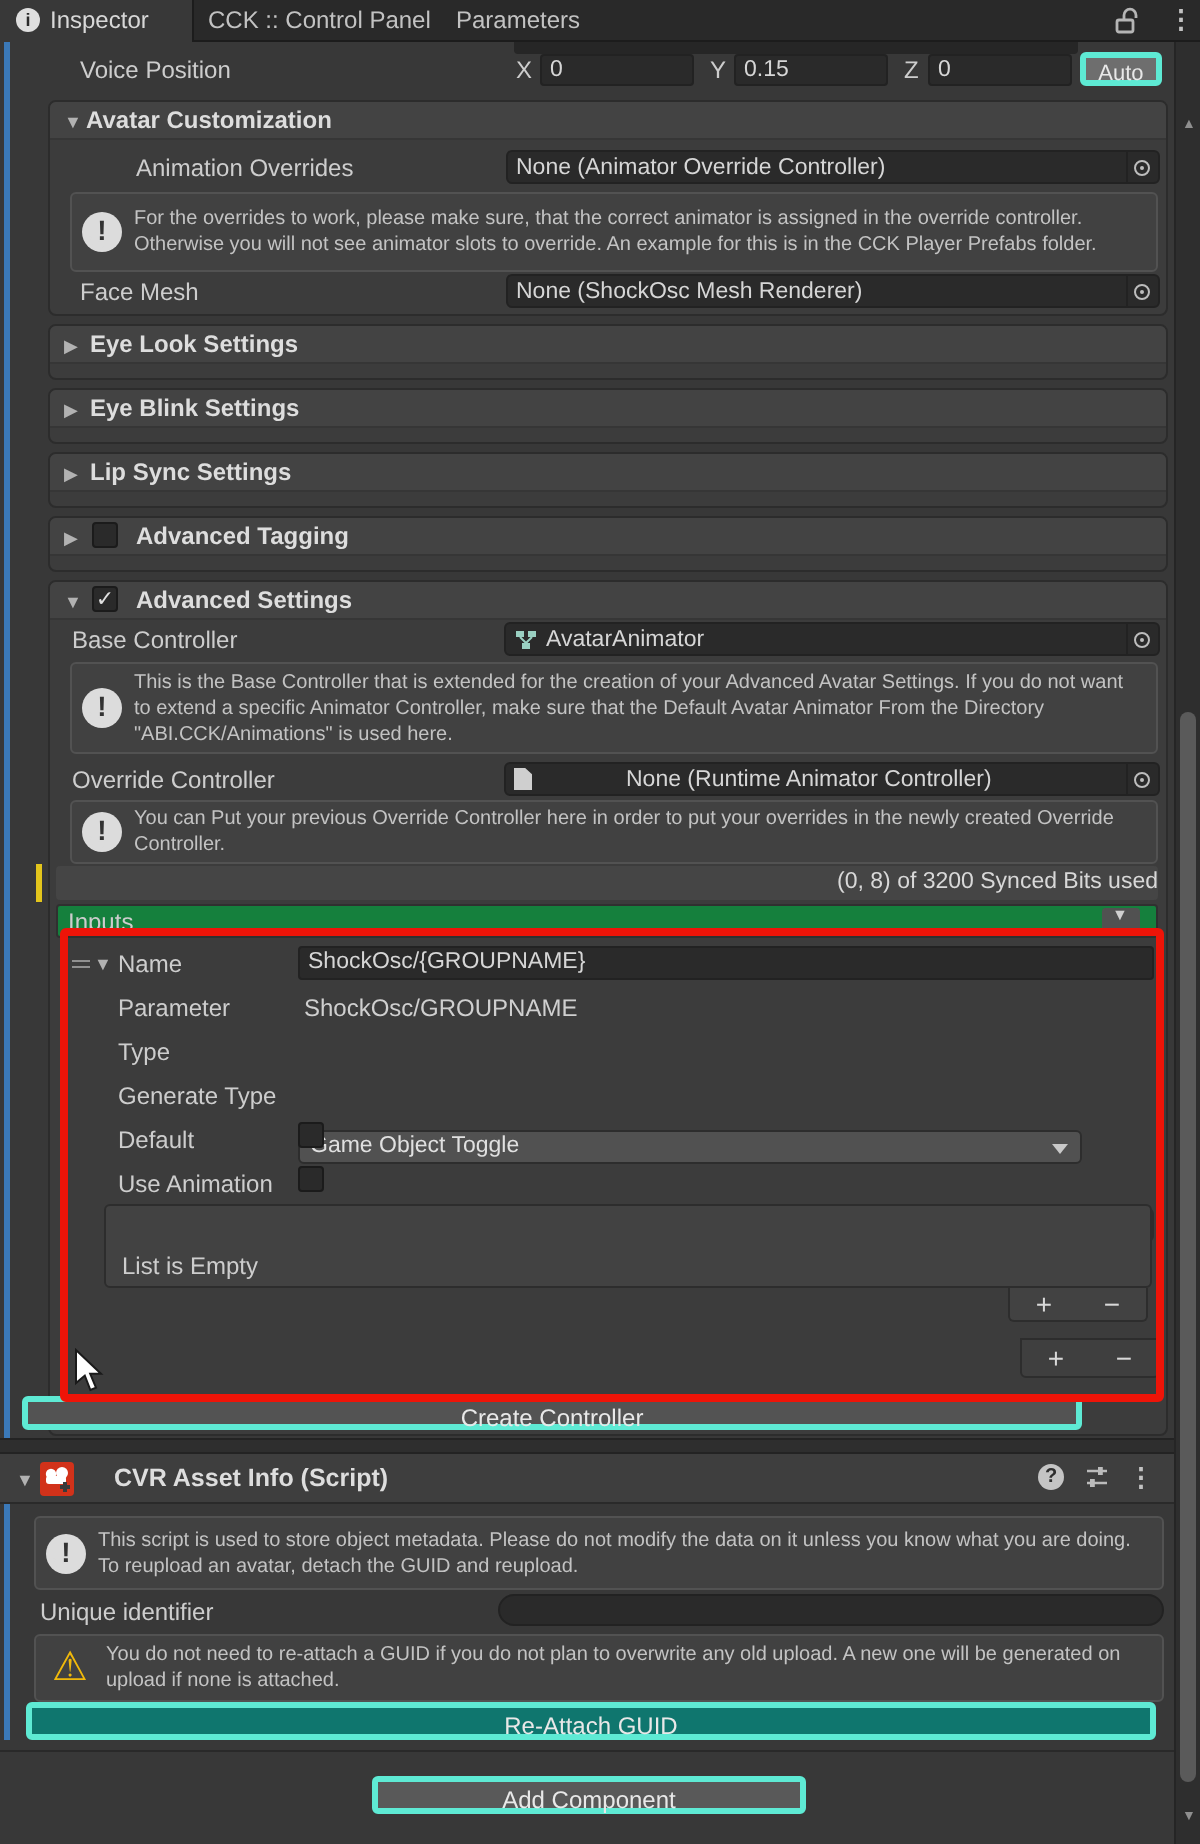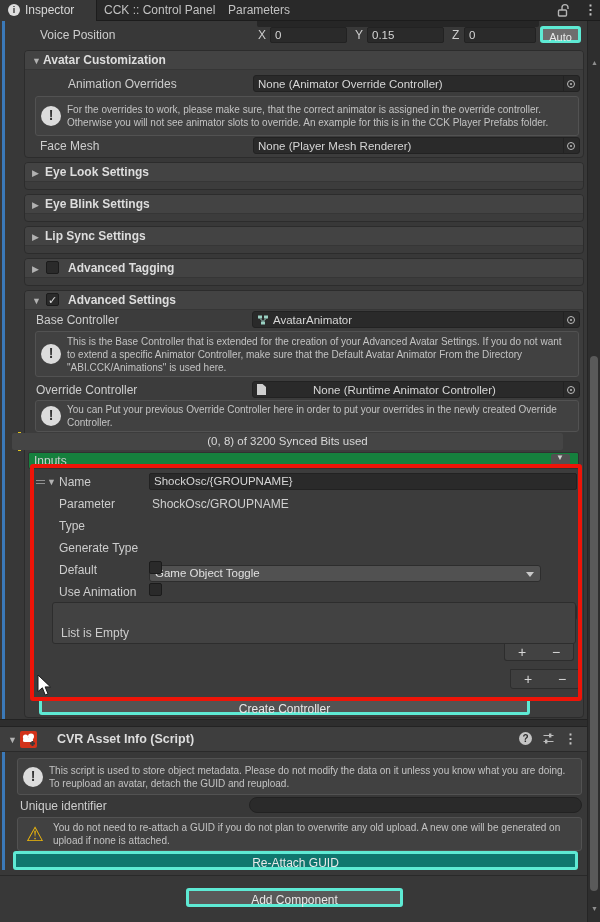--- a/index.html
+++ b/index.html
@@ -95,21 +95,21 @@
   <div class="abs objfield" style="left:253px;top:75px;width:327px;">
     <span class="txt">None (Animator Override Controller)</span>
     <span class="picker"></span>
   </div>
   <div class="abs help" style="left:35px;top:96px;width:544px;height:40px;">
     <span class="bubble">!</span>
     <span class="txt">For the overrides to work, please make sure, that the correct animator is assigned in the override controller. Otherwise you will not see animator slots to override. An example for this is in the CCK Player Prefabs folder.</span>
   </div>
   <span class="abs lbl" style="left:40px;top:139px;">Face Mesh</span>
   <div class="abs objfield" style="left:253px;top:137px;width:327px;">
-    <span class="txt">None (Player Mesh Renderer)</span>
+    <span class="txt">None (ShockOsc Mesh Renderer)</span>
     <span class="picker"></span>
   </div>
 
   <div class="abs secbox" style="left:24px;top:162px;width:560px;height:28px;">
     <div class="abs sechdr" style="left:0;top:0;width:558px;height:19px;">
       <span class="abs tri" style="left:7px;top:5px;">▶</span>
       <span class="abs lbl bold" style="left:20px;top:2px;">Eye Look Settings</span>
     </div>
   </div>
   <div class="abs secbox" style="left:24px;top:194px;width:560px;height:28px;">
@@ -161,21 +161,21 @@
     <span style="flex:0 0 9px;margin-left:4px;width:9px;height:11px;background:#cfcfcf;clip-path:polygon(0 0,62% 0,100% 28%,100% 100%,0 100%);"></span>
     <span class="txt">None (Runtime Animator Controller)</span>
     <span class="picker"></span>
   </div>
   <div class="abs help" style="left:35px;top:400px;width:544px;height:32px;">
     <span class="bubble">!</span>
     <span class="txt">You can Put your previous Override Controller here in order to put your overrides in the newly created Override Controller.</span>
   </div>
 
   <div class="abs" style="left:18px;top:432px;width:3px;height:19px;background:#e3c51c;"></div>
-  <div class="abs" style="left:12px;top:433px;width:551px;height:17px;background:#454545;border-radius:2px;text-align:center;line-height:17px;font-size:11.5px;color:#d8d8d8;">(0, 8) of 3200 Synced Bits used</div>
+  <div class="abs" style="left:28px;top:433px;width:551px;height:17px;background:#454545;border-radius:2px;text-align:right;line-height:17px;font-size:11.5px;color:#d8d8d8;">(0, 8) of 3200 Synced Bits used</div>
 
   <div class="abs" style="left:28px;top:452px;width:551px;height:17px;background:#15803d;border:1px solid #303030;border-radius:2px;">
     <span class="abs lbl" style="left:5px;top:1px;">Inputs</span>
     <div class="abs" style="left:522px;top:1px;width:19px;height:13px;background:#515151;border-radius:2px;">
       <span class="abs" style="left:5px;top:-1px;font-size:8px;color:#d0d0d0;">▼</span>
     </div>
   </div>
 
   <span class="abs handle" style="left:36px;top:480px;"></span>
   <span class="abs tri" style="left:47px;top:477px;">▼</span>
@@ -205,21 +205,21 @@
     <span class="pm">−</span>
   </div>
 
   <div class="abs plusminus" style="left:510px;top:669px;width:70px;height:20px;background:#3f3f3f;border:1px solid #2d2d2d;border-radius:0 0 3px 3px;">
     <span class="pm">+</span>
     <span class="pm">−</span>
   </div>
 
   <div class="abs redbox" style="left:30px;top:464px;width:552px;height:237px;"></div>
 
-  <div class="abs btn" style="left:39px;top:698px;width:491px;height:17px;line-height:16px;background:#535353;">Create Controller</div>
+  <div class="abs btn" style="left:11px;top:698px;width:530px;height:17px;line-height:16px;background:#535353;">Create Controller</div>
 
   <div class="abs" style="left:0;top:719px;width:587px;height:8px;background:#2e2e2e;border-top:1px solid #232323;border-bottom:1px solid #232323;"></div>
 
   <div class="abs" style="left:0;top:727px;width:587px;height:25px;background:#3e3e3e;border-bottom:1px solid #2a2a2a;">
     <span class="abs tri" style="left:8px;top:8px;">▼</span>
     <svg class="abs" style="left:20px;top:4px;" width="17" height="17" viewBox="0 0 17 17">
       <rect x="0" y="0" width="17" height="17" rx="2" fill="#d2321a"></rect>
       <circle cx="5.5" cy="6" r="2.6" fill="#ffffff"></circle>
       <circle cx="11" cy="5.5" r="3" fill="#ffffff"></circle>
       <rect x="3" y="7" width="10" height="4" rx="1.5" fill="#ffffff"></rect>

